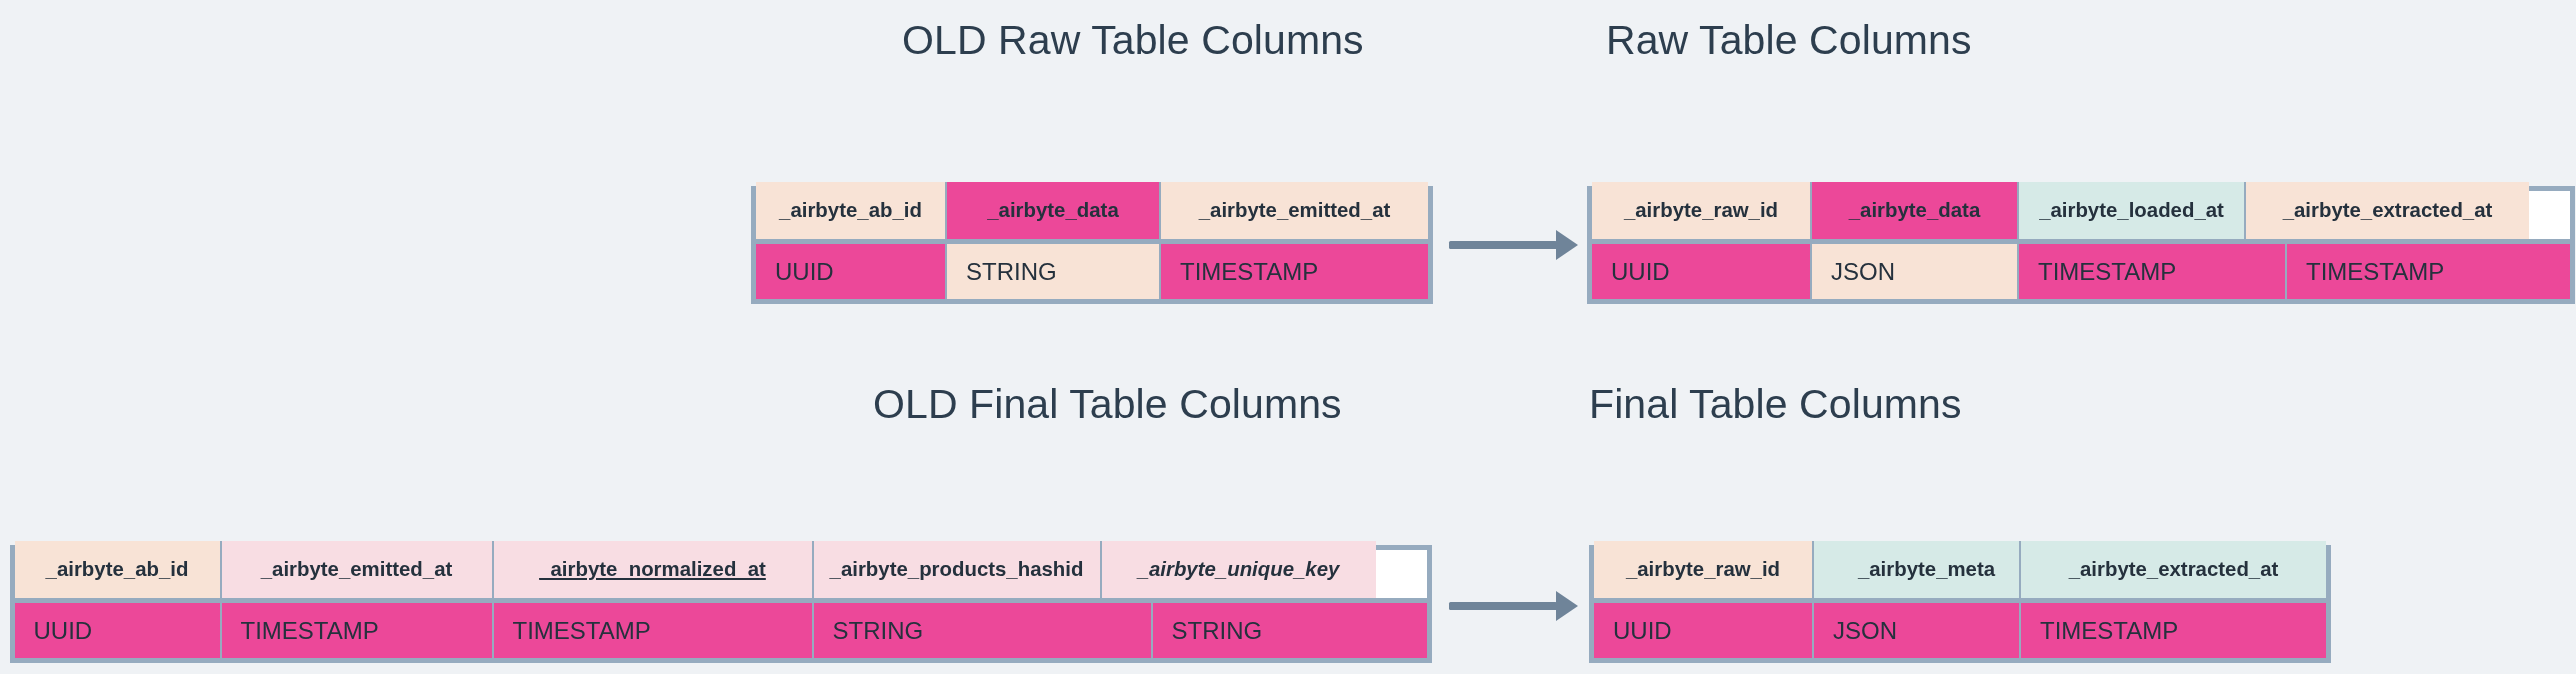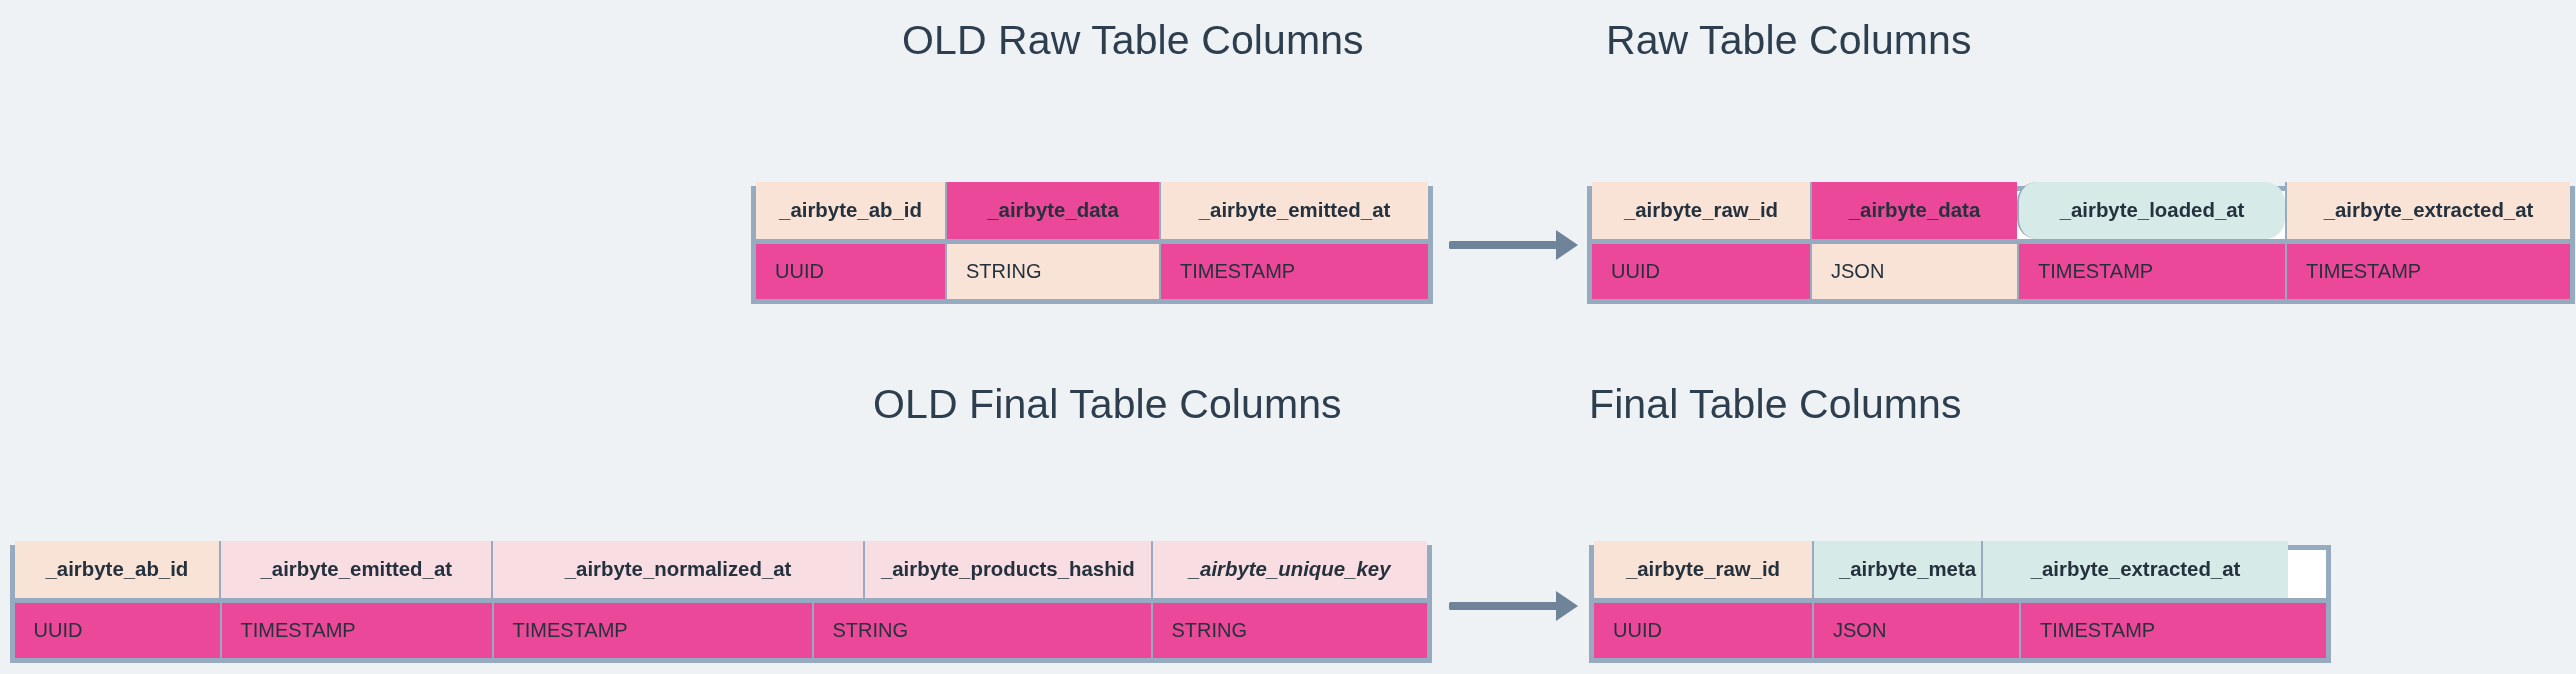--- a/index.html
+++ b/index.html
@@ -64,21 +64,21 @@
 
   .header-row .cell {
     justify-content: center;
     font-size: 20.4px;
     font-weight: 700;
     height: 57px;
   }
   .body-row .cell {
     justify-content: flex-start;
     padding-left: 19px;
-    font-size: 20px;
+    font-size: 24px;
     font-weight: 400;
     height: 55px;
   }
 
   
   .fill-peach { background: #f8e3d6; }
   .fill-teal  { background: #d6eae7; }
   .fill-pink  { background: #f8dde3; }
   .fill-white { background: #ec4899; }
 
@@ -132,50 +132,50 @@
       <div class="row body-row">
         <div class="cell fill-white" style="width: 189px;">UUID</div>
         <div class="cell fill-peach" style="width: 214px;">STRING</div>
         <div class="cell fill-white" style="width: 269px;">TIMESTAMP</div>
       </div>
     </div>
   <div class="table" id="table-new-raw">
       <div class="row header-row">
         <div class="cell fill-peach" style="width: 218px;">_airbyte_raw_id</div>
         <div class="cell fill-white" style="width: 207px;">_airbyte_data</div>
-        <div class="cell fill-teal" style="width: 268px; border-radius: 20px;">_airbyte_loaded_at</div>
+        <div class="cell fill-teal" style="width: 227px;">_airbyte_loaded_at</div>
         <div class="cell fill-peach" style="width: 285px;">_airbyte_extracted_at</div>
       </div>
       <div class="row body-row">
         <div class="cell fill-white" style="width: 218px;">UUID</div>
         <div class="cell fill-peach" style="width: 207px;">JSON</div>
         <div class="cell fill-white" style="width: 268px;">TIMESTAMP</div>
         <div class="cell fill-white" style="width: 285px;">TIMESTAMP</div>
       </div>
     </div>
   <div class="table" id="table-old-final">
       <div class="row header-row">
         <div class="cell fill-peach" style="width: 205px;">_airbyte_ab_id</div>
         <div class="cell fill-pink" style="width: 272px;">_airbyte_emitted_at</div>
-        <div class="cell fill-pink" style="width: 372px;">_airbyte_normalized_at</div>
+        <div class="cell fill-pink" style="width: 320px; text-decoration: underline;">_airbyte_normalized_at</div>
         <div class="cell fill-pink" style="width: 288px;">_airbyte_products_hashid</div>
         <div class="cell fill-pink" style="width: 276px; font-style: italic;">_airbyte_unique_key</div>
       </div>
       <div class="row body-row">
         <div class="cell fill-white" style="width: 205px;">UUID</div>
         <div class="cell fill-white" style="width: 272px;">TIMESTAMP</div>
         <div class="cell fill-white" style="width: 320px;">TIMESTAMP</div>
         <div class="cell fill-white" style="width: 339px;">STRING</div>
         <div class="cell fill-white" style="width: 276px;">STRING</div>
       </div>
     </div>
   <div class="table" id="table-new-final">
       <div class="row header-row">
         <div class="cell fill-peach" style="width: 218px;">_airbyte_raw_id</div>
-        <div class="cell fill-teal" style="width: 169px; padding-left: 20px;">_airbyte_meta</div>
+        <div class="cell fill-teal" style="width: 207px; padding-left: 20px;">_airbyte_meta</div>
         <div class="cell fill-teal" style="width: 307px;">_airbyte_extracted_at</div>
       </div>
       <div class="row body-row">
         <div class="cell fill-white" style="width: 218px;">UUID</div>
         <div class="cell fill-white" style="width: 207px;">JSON</div>
         <div class="cell fill-white" style="width: 307px;">TIMESTAMP</div>
       </div>
     </div>
 
   <div class="arrow" id="arrow-raw">

